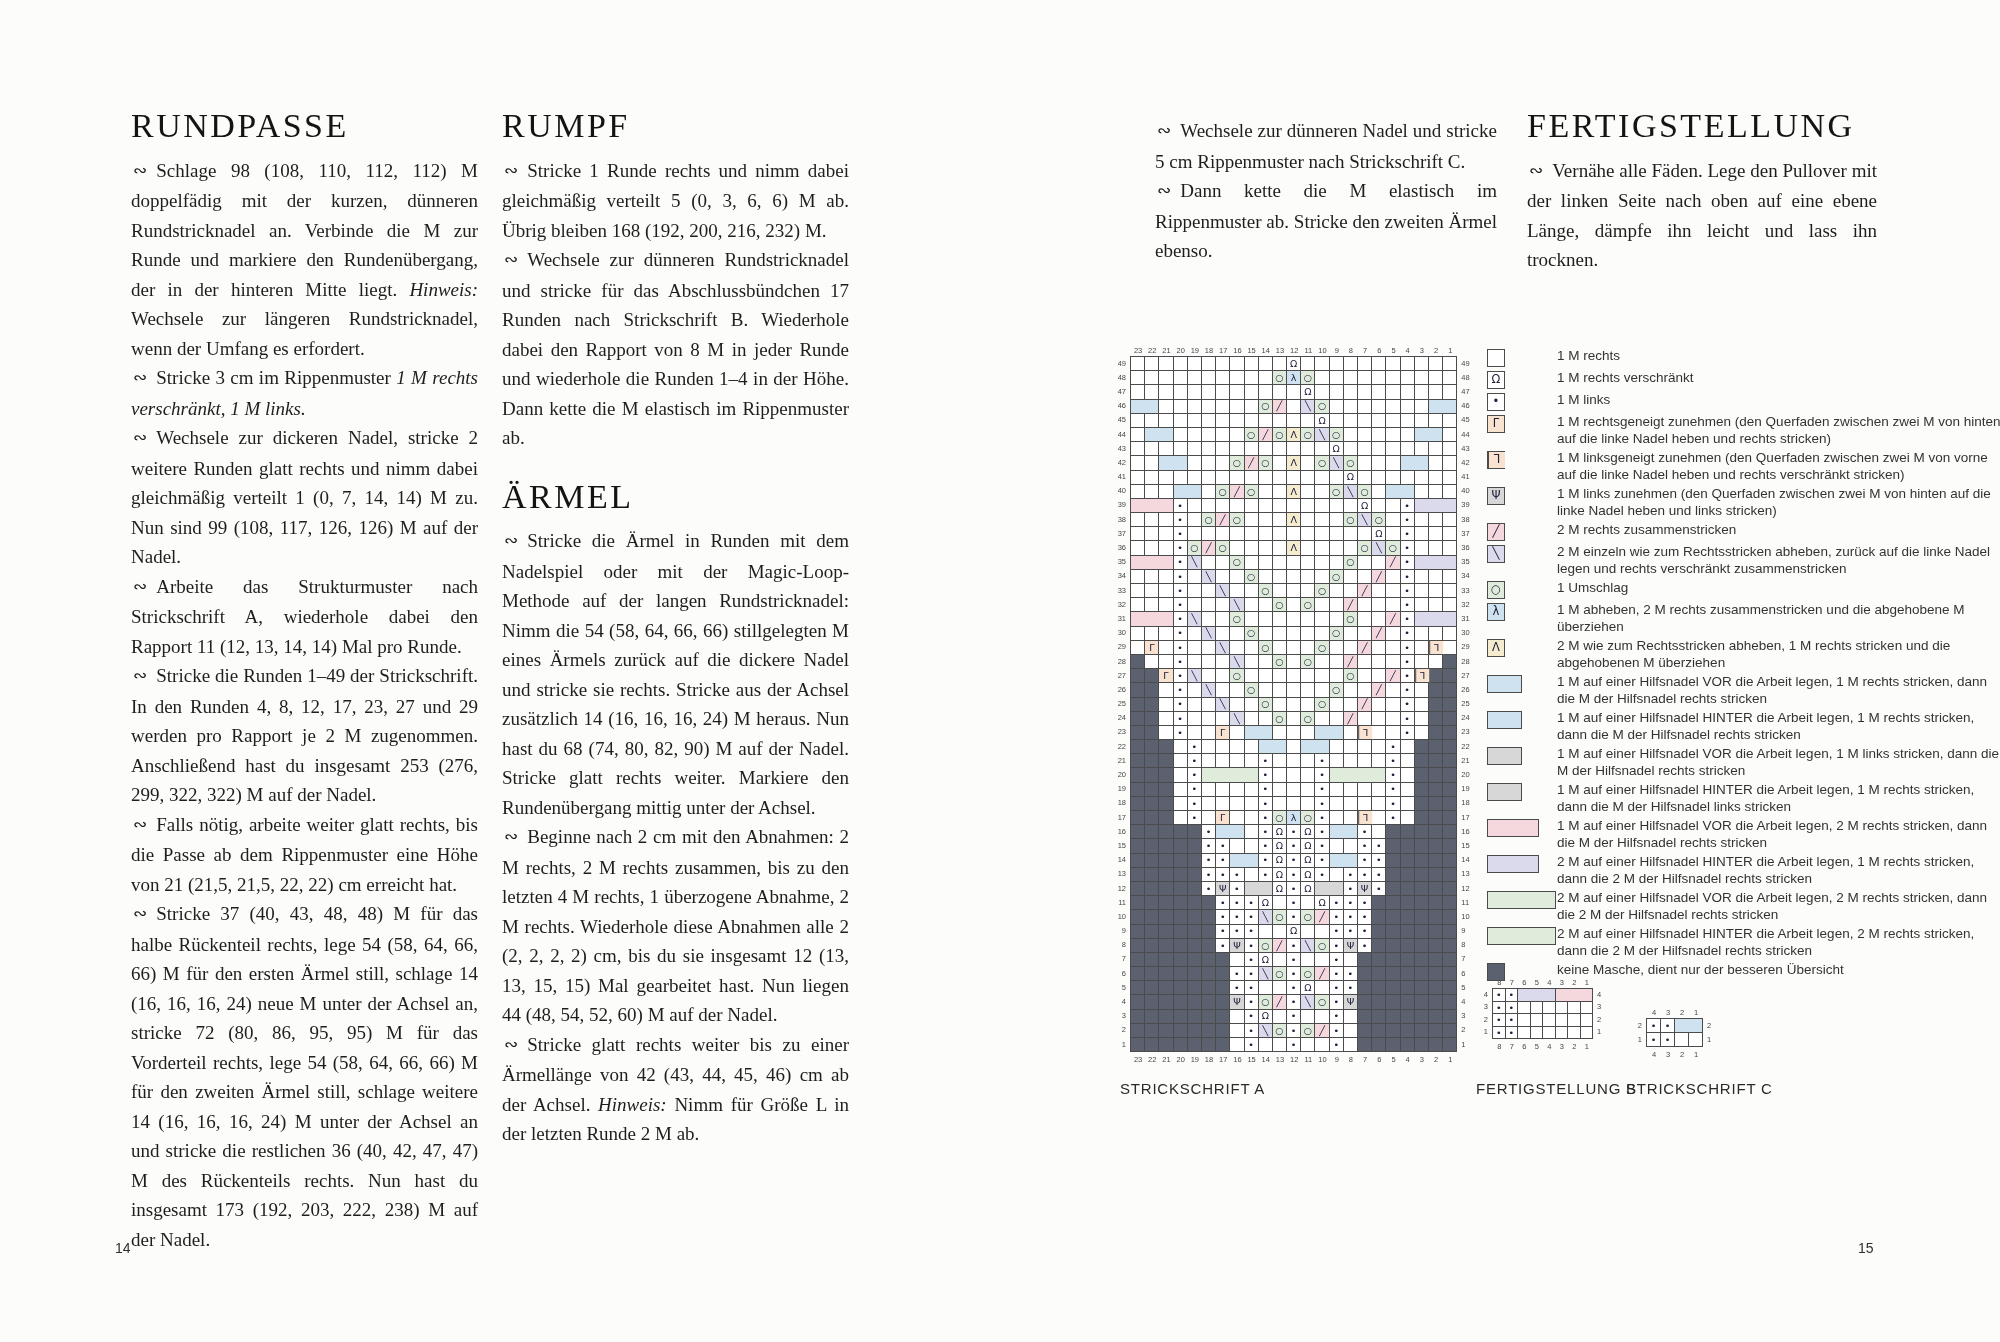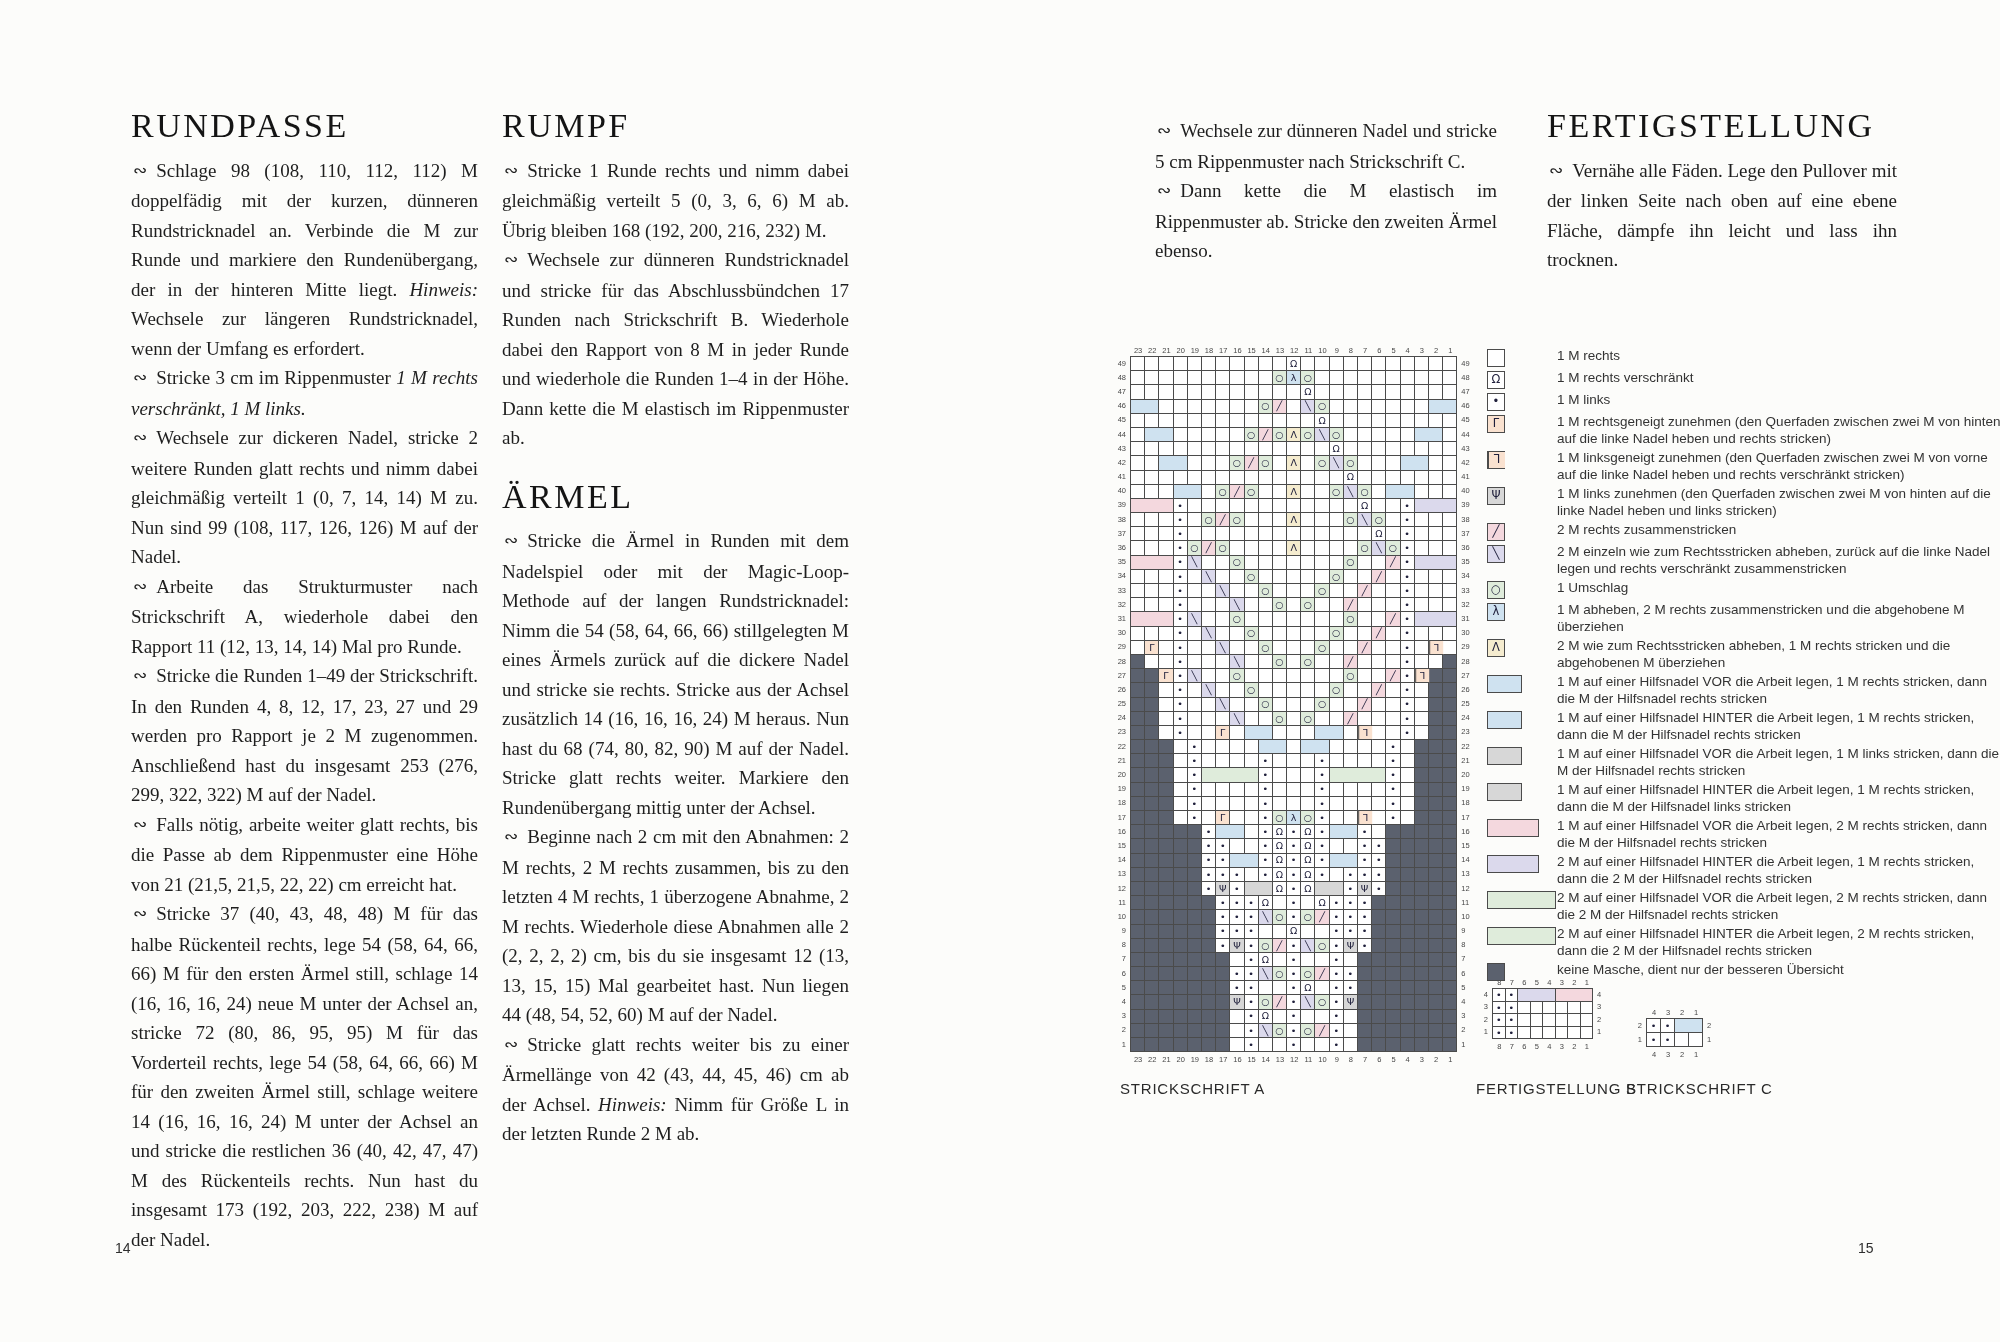--- a/index.html
+++ b/index.html
@@ -92,24 +92,24 @@
   </div>
 </div>
 
 <div class="col" style="left:1155px;top:116px;width:342px;">
   <div class="paras">
       <div class="para"><span class="fleuron">∾</span><span>Wechsele zur dünneren Nadel und stricke 5 cm Rippenmuster nach Strickschrift C.</span></div>
       <div class="para"><span class="fleuron">∾</span><span>Dann kette die M elastisch im Rippenmuster ab. Stricke den zweiten Ärmel ebenso.</span></div>
     </div>
 </div>
 
-<div class="col" style="left:1527px;top:108px;width:350px;margin-left:20px;">
+<div class="col" style="left:1527px;top:108px;width:350px;">
   <h2 class="sec">FERTIGSTELLUNG</h2>
   <div class="paras">
-      <div class="para"><span class="fleuron">∾</span><span>Vernähe alle Fäden. Lege den Pullover mit der linken Seite nach oben auf eine ebene Fläche, dämpfe ihn leicht und lass ihn trocknen.</span></div>
+      <div class="para"><span class="fleuron">∾</span><span>Vernähe alle Fäden. Lege den Pullover mit der linken Seite nach oben auf eine ebene Länge, dämpfe ihn leicht und lass ihn trocknen.</span></div>
     </div>
 </div>
 
 <div id="chart-a" class="chart" style="left: 1112px; top: 344px; --n: 23; --cs: 14.2px;">
     <div class="cnums">
       <span>23</span>
       <span>22</span>
       <span>21</span>
       <span>20</span>
       <span>19</span>

